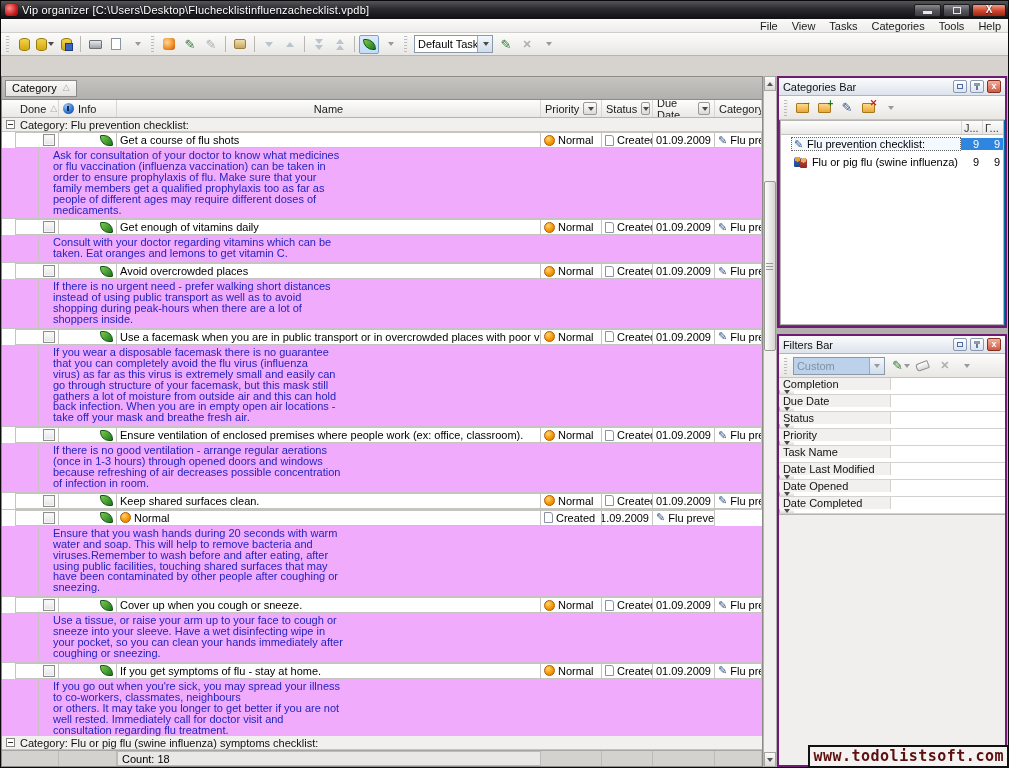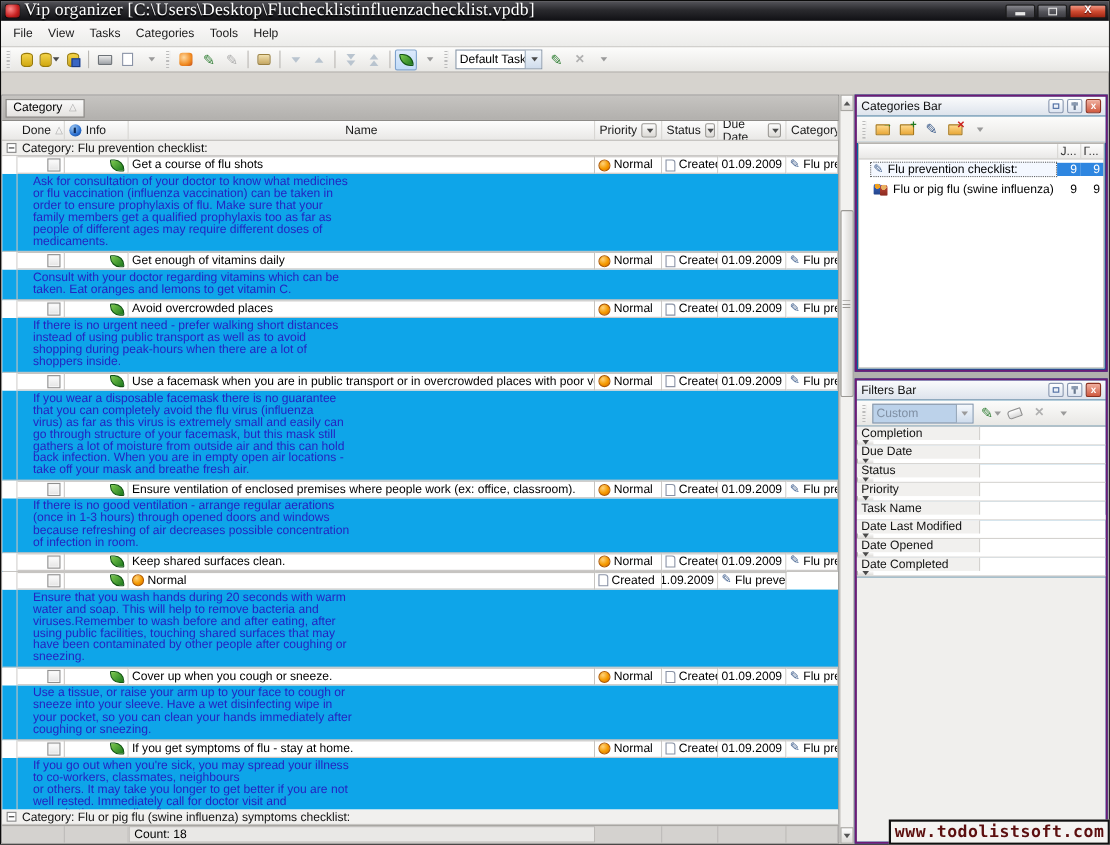--- a/index.html
+++ b/index.html
@@ -3,30 +3,30 @@
 <meta charset="utf-8">
 <style>
   * { margin:0; padding:0; box-sizing:border-box; }
   html,body { width:1009px; height:768px; overflow:hidden; }
   body { font-family:"Liberation Sans", sans-serif; font-size:11px; background:#3b3b3b; position:relative; }
   .window { position:absolute; inset:0; display:flex; flex-direction:column; border:1px solid #0a0a0a; background:#d6d3ce; }
 
   
   .titlebar { height:18px; background:linear-gradient(#55555b,#2a2a2e 45%,#101014); display:flex; align-items:center; padding:0 2px; color:#fff; flex:none; }
   .app-icon { width:13px; height:12px; margin:0 4px 0 2px; background:radial-gradient(circle at 35% 35%, #ff8a8a, #c62020 60%, #7a0d0d); border-radius:3px; box-shadow:0 0 1px #000; }
-  .title-text { flex:1; font-size:16px; letter-spacing:.2px; text-shadow:0 1px 1px #000; white-space:nowrap; overflow:hidden;font-family:Liberation Serif, serif; }
+  .title-text { flex:1; font-size:11px; letter-spacing:.2px; text-shadow:0 1px 1px #000; white-space:nowrap; overflow:hidden; }
   .winbtn { height:13px; margin-left:2px; border:1px solid #1b1b1b; border-radius:2px; display:flex; align-items:center; justify-content:center; }
   .btn-min,.btn-restore { width:27px; background:linear-gradient(#8a8a90,#55555b 50%,#3a3a40); }
   .btn-close { width:34px; background:linear-gradient(#f09a86,#cf4a30 50%,#9a2412); }
   .glyph-min { width:9px; height:3px; background:#e8e8e8; margin-top:4px; }
   .glyph-restore { width:8px; height:7px; border:1px solid #e8e8e8; background:transparent; }
   .glyph-close { color:#fff; font-size:10px; font-weight:bold; line-height:1; text-shadow:0 1px 1px #400; }
 
   
-  .menubar { height:24px; background:linear-gradient(#fbfaf9,#ececea); border-bottom:1px solid #cfcecb; display:flex; align-items:center; padding-left:4px; flex:none; }
+  .menubar { height:14px; background:linear-gradient(#fbfaf9,#ececea); border-bottom:1px solid #cfcecb; display:flex; align-items:center; padding-left:4px; flex:none;justify-content:flex-end; }
   .menu-item { padding:2px 7px; color:#1a1a1a; }
 
   
   .toolbar { height:23px; background:linear-gradient(#fcfcfb,#e8e7e4); border-bottom:1px solid #b6b4b0; display:flex; align-items:center; padding:0 2px; gap:1px; flex:none; }
   .grip { width:4px; height:16px; margin:0 3px; background:repeating-linear-gradient(#bbb 0 1px, transparent 1px 3px); border-right:1px solid #eee; }
   .tbtn { width:20px; height:19px; display:flex; align-items:center; justify-content:center; border:1px solid transparent; border-radius:2px; position:relative; }
   .tbtn.pressed { border-color:#7da2ce; background:linear-gradient(#dceafc,#c2dcf8); }
   .tsep { width:1px; height:16px; background:#b9b7b3; margin:0 3px; }
   .drop-arrow { width:0; height:0; border-left:3px solid transparent; border-right:3px solid transparent; border-top:4px solid #4a4a4a; margin-left:1px; }
   .drop-arrow.dim { border-top-color:#9a9a9a; }
@@ -65,21 +65,21 @@
   .list-body { flex:1; overflow:hidden; min-height:0; }
   .group-row { height:14px; background:#f1f0ee; border-bottom:1px solid #c6c4c1; display:flex; align-items:center; gap:5px; padding-left:4px; color:#111; flex:none; }
   .minus-box { width:9px; height:9px; border:1px solid #848484; background:#fff; position:relative; flex:none; }
   .minus-box::after { content:""; position:absolute; left:1px; right:1px; top:3px; height:1px; background:#333; }
 
   .task-row { height:16px; }
   .tcell { border-right:1px solid #c6c4c1; border-bottom:1px solid #c6c4c1; border-top:1px solid #c6c4c1; display:flex; align-items:center; padding:0 3px; overflow:hidden; white-space:nowrap; gap:3px; background:#fff; }
   .tcell.first { border-right:1px solid #c6c4c1; border-top:none; border-bottom:none; padding:0; }
   .tcell.center { justify-content:flex-end; }
   .checkbox { width:12px; height:12px; border:1px solid #8f8f8f; background:linear-gradient(#fdfdfd,#e4e4e4); box-shadow:inset 0 0 0 1px #f6f6f6; }
-  .desc-row { display:grid; grid-template-columns:14px 1fr; background:#0ea5e9; border-bottom:1px solid #c6c4c1; }
+  .desc-row { display:grid; grid-template-columns:14px 1fr; background:#f0abfc; border-bottom:1px solid #c6c4c1;padding-left:23px; }
   .desc-left { border-right:1px solid #c6c4c1; }
   .desc-text { color:#2424c0; padding:2px 4px 3px 14px; white-space:pre-line; line-height:10.9px; max-width:470px; }
 
   .icon-notes { width:13px; height:11px; background:linear-gradient(135deg,#7cc94e,#1e7a1e); border:1px solid #135413; border-radius:1px 9px 1px 9px; flex:none; }
   .prio-ball { width:11px; height:11px; border-radius:50%; background:radial-gradient(circle at 35% 30%, #ffd27a, #f59a00 55%, #d96c00); border:1px solid #b05a00; flex:none; }
   .status-page { width:9px; height:11px; background:#fff; border:1px solid #8a93a6; border-radius:0 3px 0 0; flex:none; }
   .icon-dart { color:#3a5a8a; font-size:11px; line-height:1; transform:rotate(0deg); flex:none; }
 
   .footer-row { height:16px; background:#d4d2cf; border-top:1px solid #a8a6a2; flex:none; }
   .fcell { border-right:1px solid #bdbbb8; display:flex; align-items:center; padding:0 4px; }

